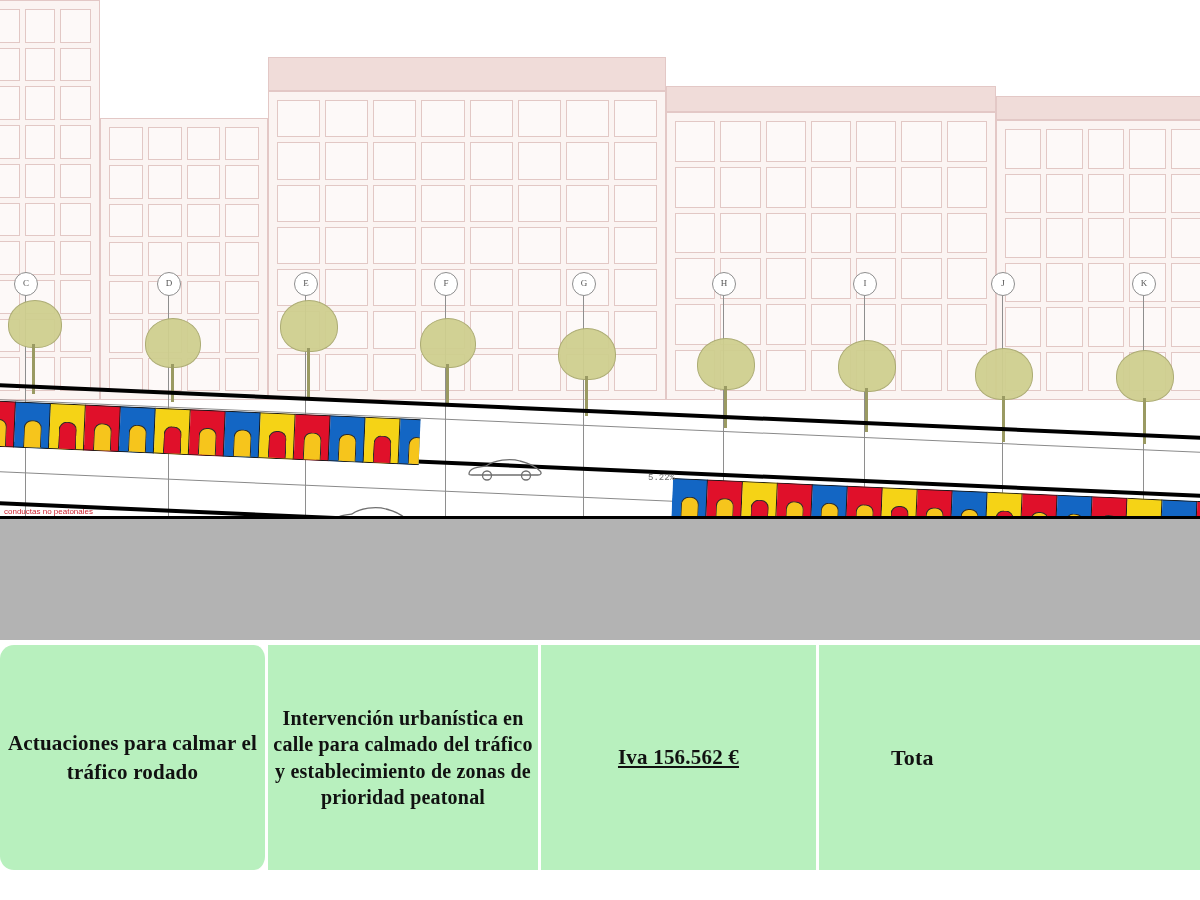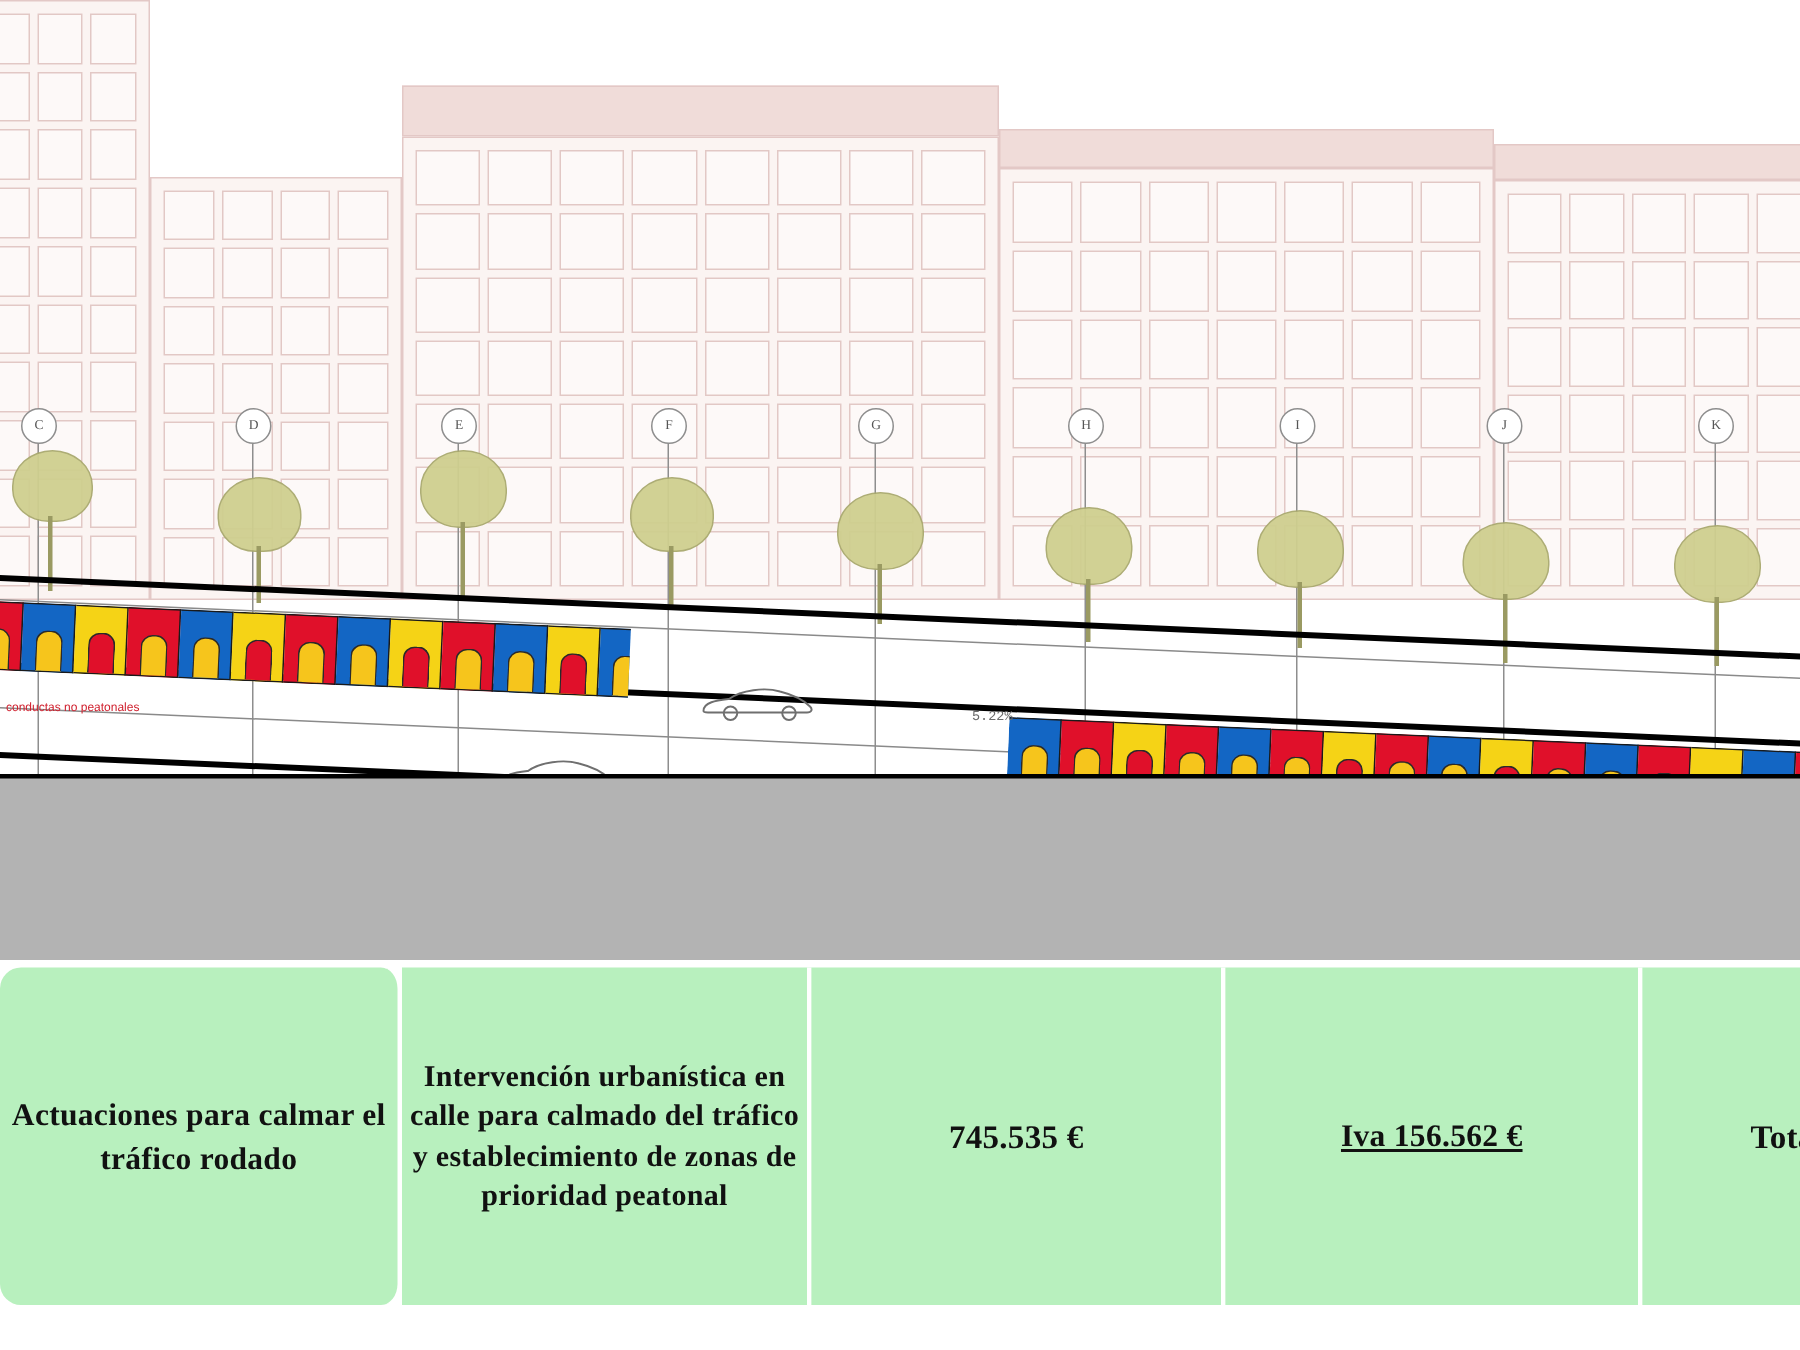--- a/index.html
+++ b/index.html
@@ -177,20 +177,21 @@
     font-family: Liberation Mono, monospace;
     font-size: 9px;
     color: #6b6b6b;
   }
   .red-note {
     position: absolute;
     font-family: "Liberation Sans", sans-serif;
     font-size: 8px;
     color: #d0202e;
     white-space: nowrap;
+    margin-top: 40px;
   }
 
   
   #table-strip {
     position: absolute;
     left: 0;
     top: 645px;
     width: 1200px;
     height: 225px;
     display: flex;
@@ -609,19 +610,18 @@
     <div class="slope-label" style="left:640px; top:538px;">5.22%</div>
     <div class="red-note" style="left:4px; top:467px;">conductas no peatonales</div>
 
     <div id="ground-top-line"></div>
     <div id="ground"></div>
   </div>
 
   <div id="table-strip">
     <div class="tcell c1">Actuaciones para calmar el tráfico rodado</div>
     <div class="tcell c2">Intervención urbanística en calle para calmado del tráfico y establecimiento de zonas de prioridad peatonal</div>
-    <div class="tcell c3">745.535 €</div>
     <div class="tcell c4">Iva 156.562  €</div>
     <div class="tcell c5">Tota</div>
   </div>
 
   <div id="bottom-white"></div>
 </div>
 
 </body></html>

